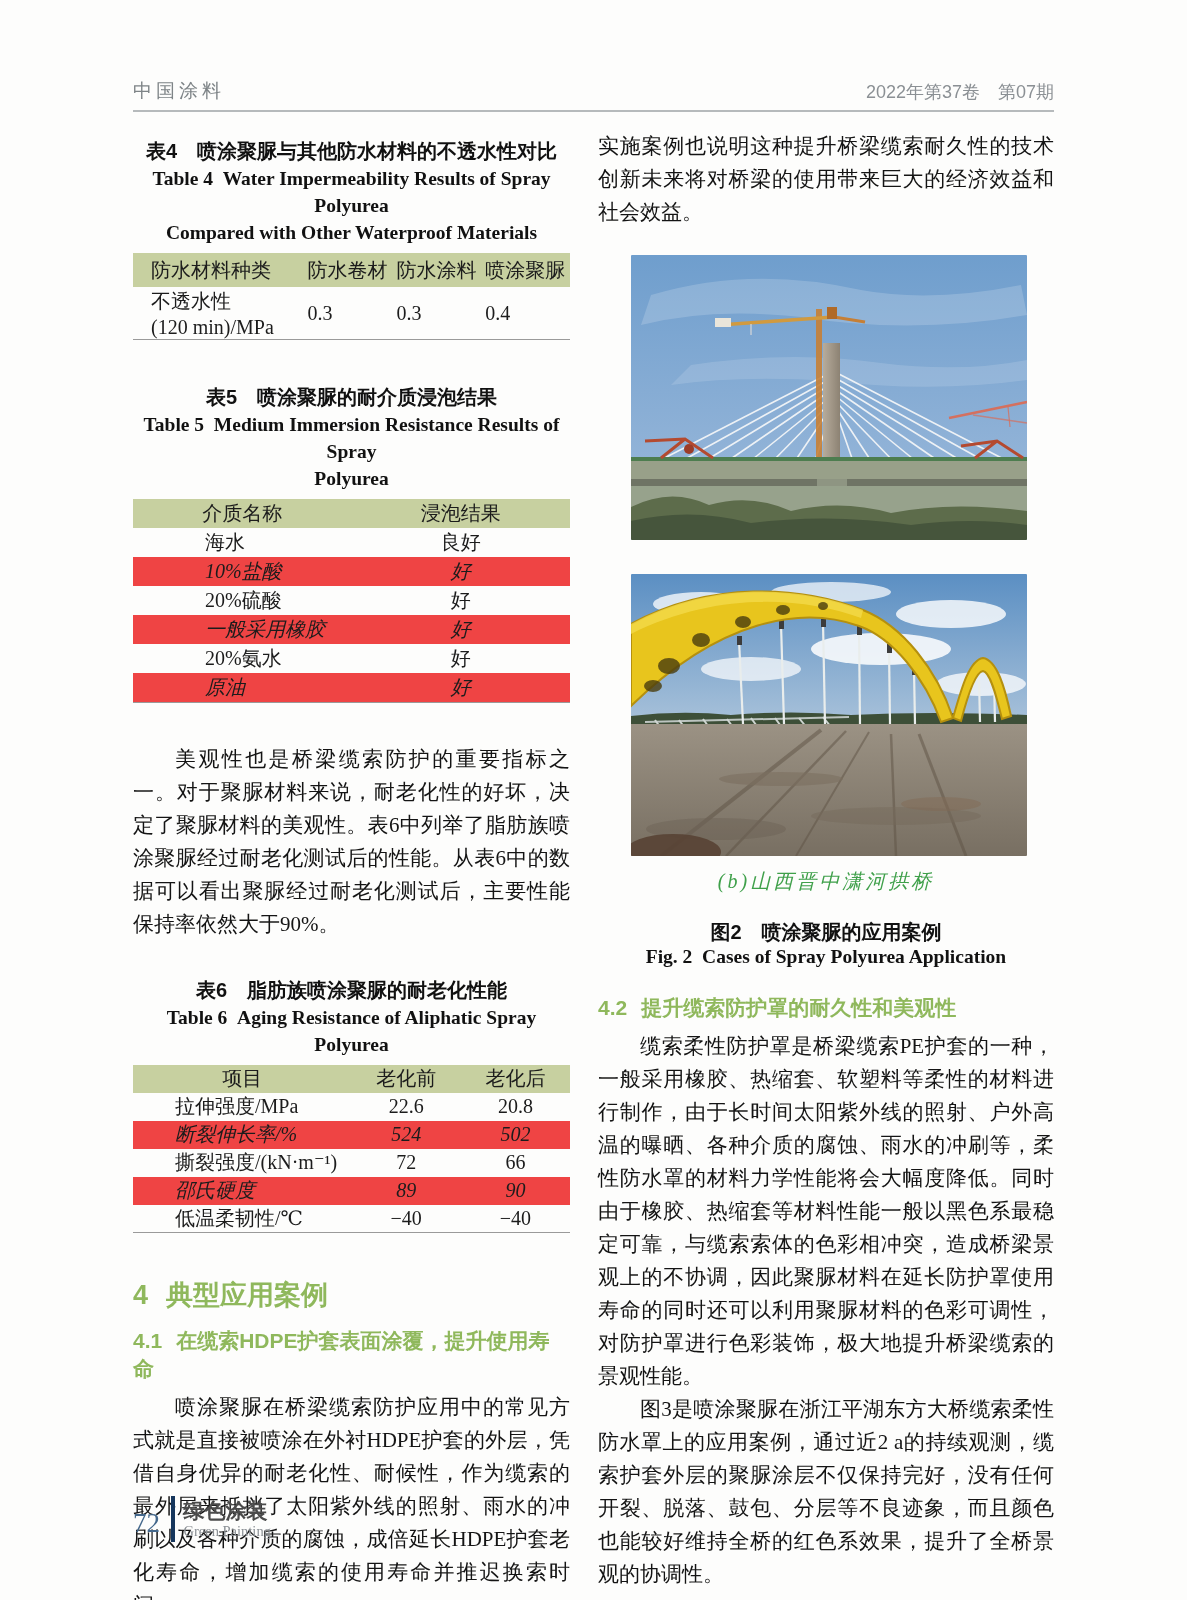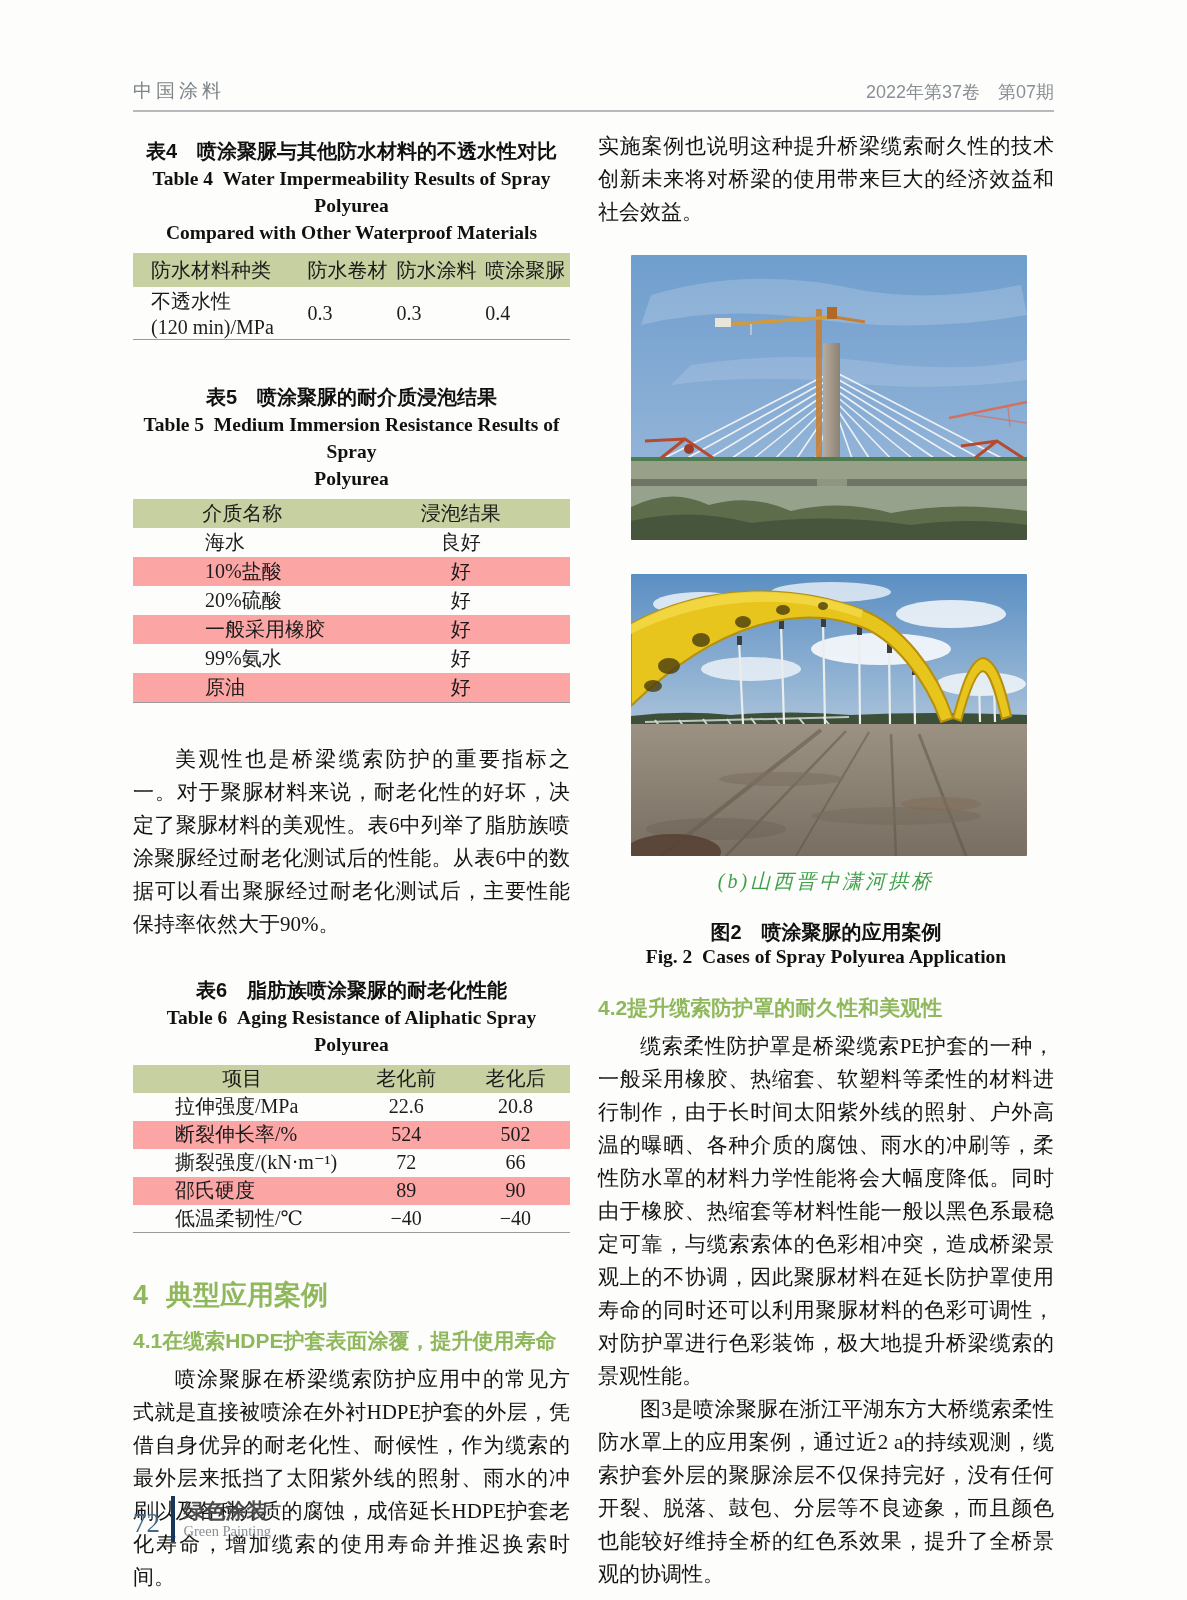--- a/index.html
+++ b/index.html
@@ -20,21 +20,21 @@
   .col-l { position:absolute; left:133px; top:132px; width:437px; }
   .col-r { position:absolute; left:598px; top:130px; width:456px; }
   
   .tt-cn { text-align:center; font-family:"Liberation Sans","DejaVu Sans",sans-serif; font-weight:bold; font-size:20px; color:#111; line-height:27px; }
   .tt-en { text-align:center; font-weight:bold; font-size:19.5px; line-height:27px; color:#111; }
   
   table.t { width:100%; border-collapse:collapse; font-size:20px; margin-top:7px; border-bottom:1.5px solid #9a9a9a; }
   table.t th { font-weight:normal; }
   table.t th, table.t td { padding:0 4px; }
   .hr { background:#c7d0a0; }
-  .gr { background:#fca5a5; }
+  .gr { background:#ef4444;font-style:italic; }
   
   .t4 tr { height:34px; }
   .t4 tr.dr { height:52px; }
   .t4 .c0 { text-align:left; padding-left:18px; width:39%; }
   .t4 .cv { text-align:left; width:20.3%; }
   .t4 .two { line-height:24px; padding-top:2px; }
   
   .t5 tr { height:29px;margin-left:12px; }
   .t5 th.c0 { text-align:center; width:50%; }
   .t5 td.c0 { text-align:left; padding-left:72px; width:50%; }
@@ -43,21 +43,21 @@
   .t6 tr { height:28px; }
   .t6 th.c0 { text-align:center; width:50%; }
   .t6 td.c0 { text-align:left; padding-left:42px; }
   .t6 .cv { text-align:center; width:25%; }
   
   p.body { font-size:21px; line-height:33px; text-align:justify; text-indent:2em; color:#141414; }
   
   .sec1 { font-family:"Liberation Sans","DejaVu Sans",sans-serif; font-weight:bold; font-size:27px; color:#8fb85c; }
   .sec1 .num { margin-right:18px; }
   .sec2 { font-family:"Liberation Sans","DejaVu Sans",sans-serif; font-weight:bold; font-size:21px; color:#8fb85c; }
-  .sec2 .num { }
+  .sec2 .num { margin-right:14px; }
   
   .photo { display:block; margin-left:33px; border-radius:1px; }
   .figcap { text-align:center; font-style:italic; font-size:20px; color:#3fa04a; letter-spacing:3px; }
   .f2cn { text-align:center; font-family:"Liberation Sans","DejaVu Sans",sans-serif; font-weight:bold; font-size:20px; color:#111; }
   .f2en { text-align:center; font-weight:bold; font-size:19.5px; color:#111; }
   
   .ftr { position:absolute; left:133px; top:1496px; display:flex; align-items:center; }
   .ftr .pg { font-size:27px; color:#44688c; margin-right:11px; padding-top:8px; }
   .ftr .bar { width:3.5px; height:46px; background:#16365c; margin-right:9px; }
   .ftr .scn { font-family:"Liberation Sans","DejaVu Sans",sans-serif; font-weight:bold; font-size:21px; color:#4b4b4b; line-height:24px; }
@@ -121,21 +121,21 @@
       </tr>
       <tr>
         <td class="c0">20%硫酸</td>
         <td class="c1">好</td>
       </tr>
       <tr class="gr">
         <td class="c0">一般采用橡胶</td>
         <td class="c1">好</td>
       </tr>
       <tr>
-        <td class="c0">99%氨水</td>
+        <td class="c0">20%氨水</td>
         <td class="c1">好</td>
       </tr>
       <tr class="gr">
         <td class="c0">原油</td>
         <td class="c1">好</td>
       </tr>
     </tbody>
       </table>
 
     <p class="body mt40">美观性也是桥梁缆索防护的重要指标之一。对于聚脲材料来说，耐老化性的好坏，决定了聚脲材料的美观性。表6中列举了脂肪族喷涂聚脲经过耐老化测试后的性能。从表6中的数据可以看出聚脲经过耐老化测试后，主要性能保持率依然大于90%。</p>

